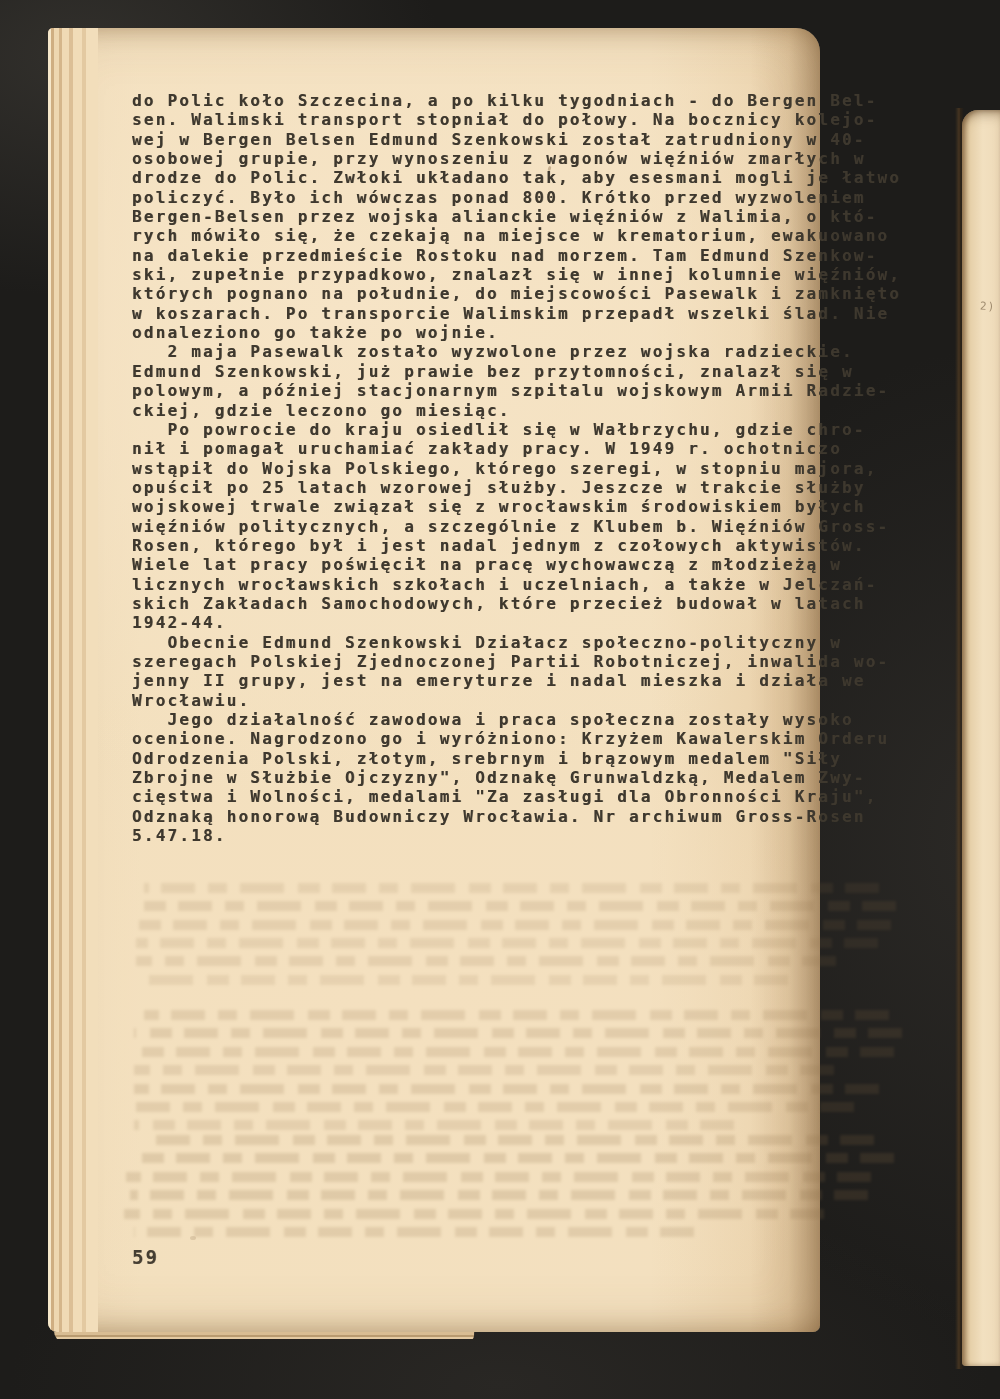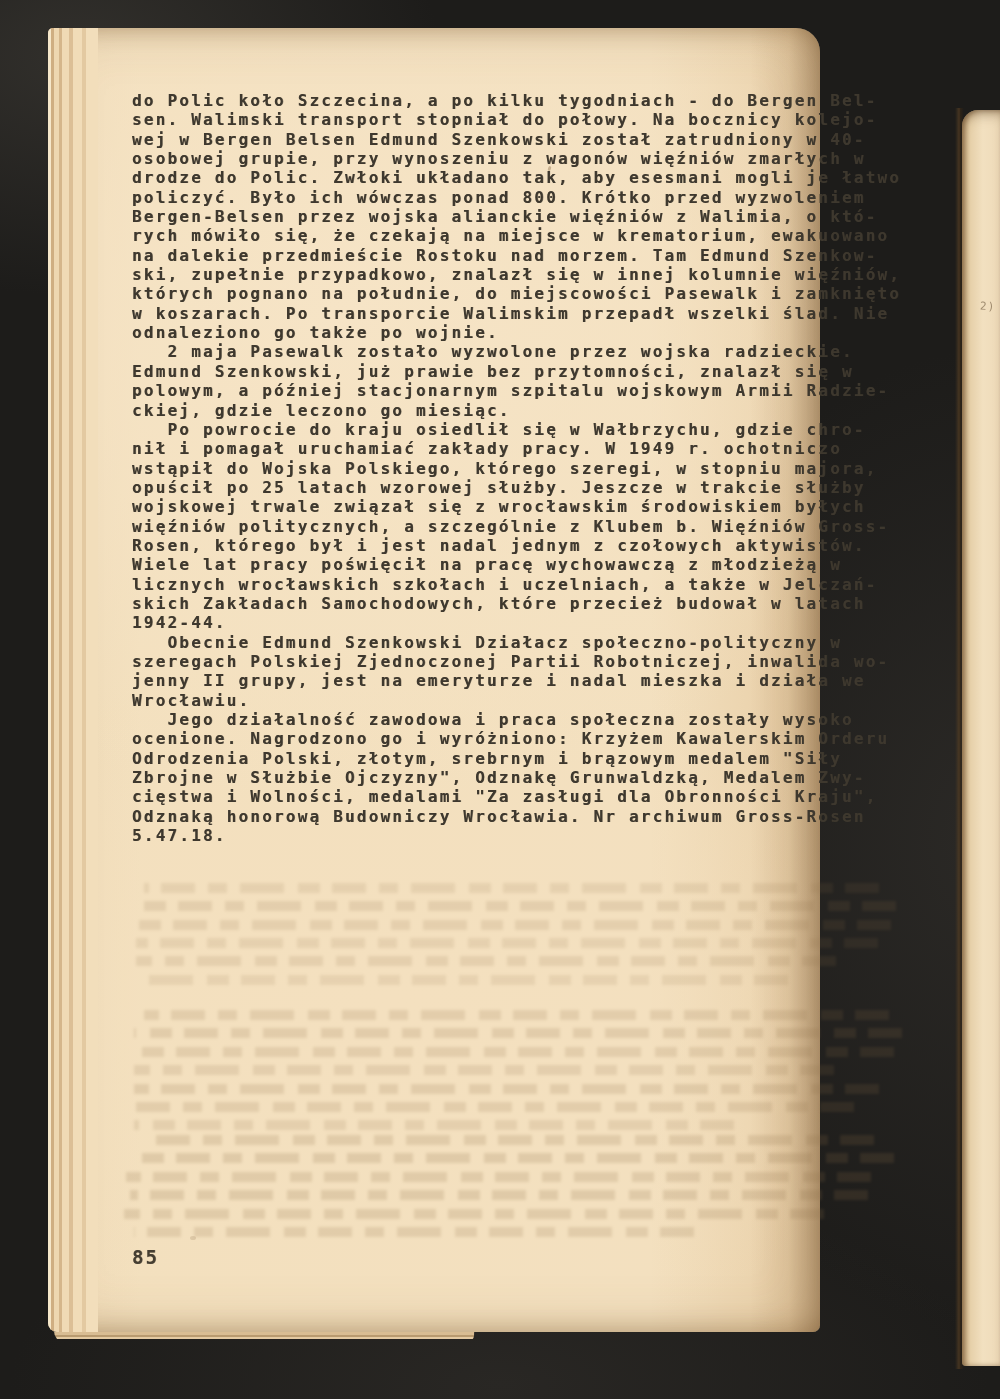--- a/index.html
+++ b/index.html
@@ -141,21 +141,21 @@
 jenny II grupy, jest na emeryturze i nadal mieszka i działa we
 Wrocławiu.
    Jego działalność zawodowa i praca społeczna zostały wysoko
 ocenione. Nagrodzono go i wyróżniono: Krzyżem Kawalerskim Orderu
 Odrodzenia Polski, złotym, srebrnym i brązowym medalem "Siły
 Zbrojne w Służbie Ojczyzny", Odznakę Grunwaldzką, Medalem Zwy-
 cięstwa i Wolności, medalami "Za zasługi dla Obronności Kraju",
 Odznaką honorową Budowniczy Wrocławia. Nr archiwum Gross-Rosen
 5.47.18.</div>
 
-    <div class="page-number">85</div>
+    <div class="page-number">59</div>
 
     <div id="ghost-container">
         <div class="ghost-line" style="top: 855px; left: 96px; width: 735px; opacity: 0.13;"></div>
         <div class="ghost-line" style="top: 873px; left: 88px; width: 760px; opacity: 0.15;"></div>
         <div class="ghost-line" style="top: 892px; left: 88px; width: 755px; opacity: 0.14;"></div>
         <div class="ghost-line" style="top: 910px; left: 88px; width: 742px; opacity: 0.13;"></div>
         <div class="ghost-line" style="top: 928px; left: 88px; width: 700px; opacity: 0.14;"></div>
         <div class="ghost-line" style="top: 947px; left: 100px; width: 640px; opacity: 0.12;"></div>
         <div class="ghost-line" style="top: 982px; left: 96px; width: 745px; opacity: 0.16;"></div>
         <div class="ghost-line" style="top: 1000px; left: 86px; width: 768px; opacity: 0.17;"></div>

